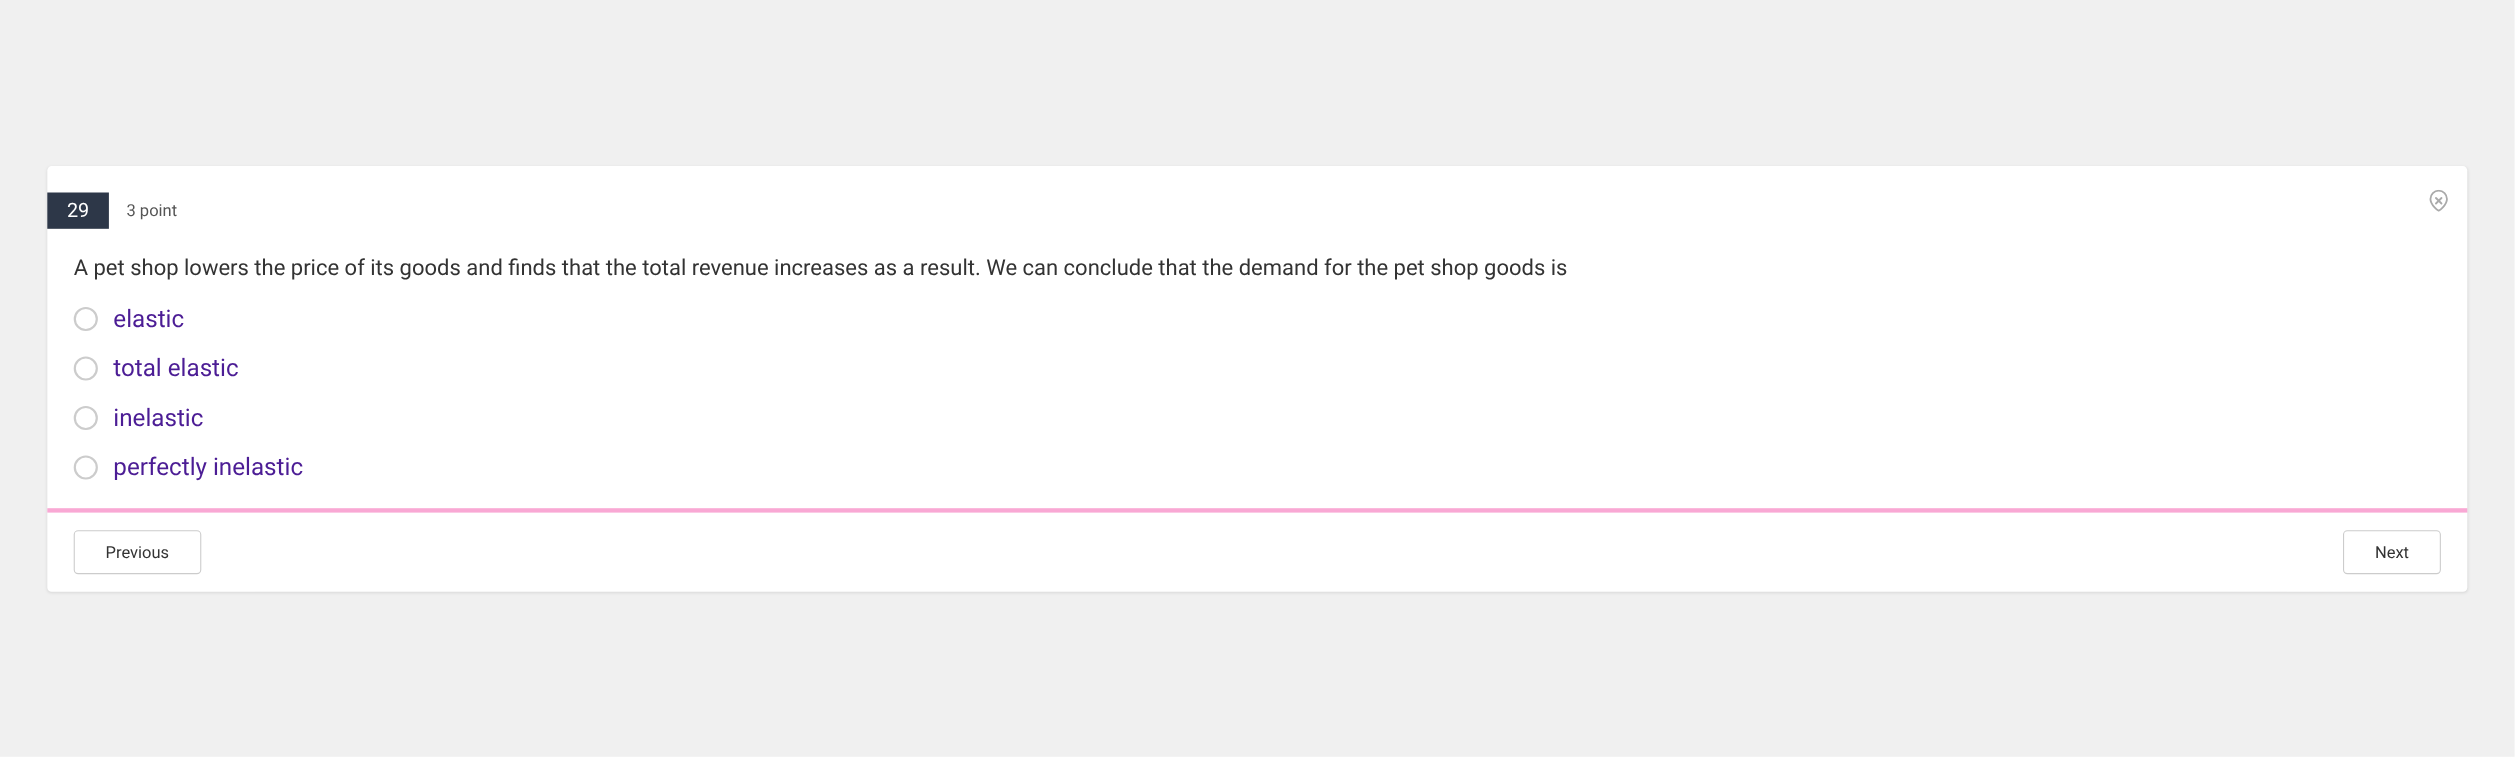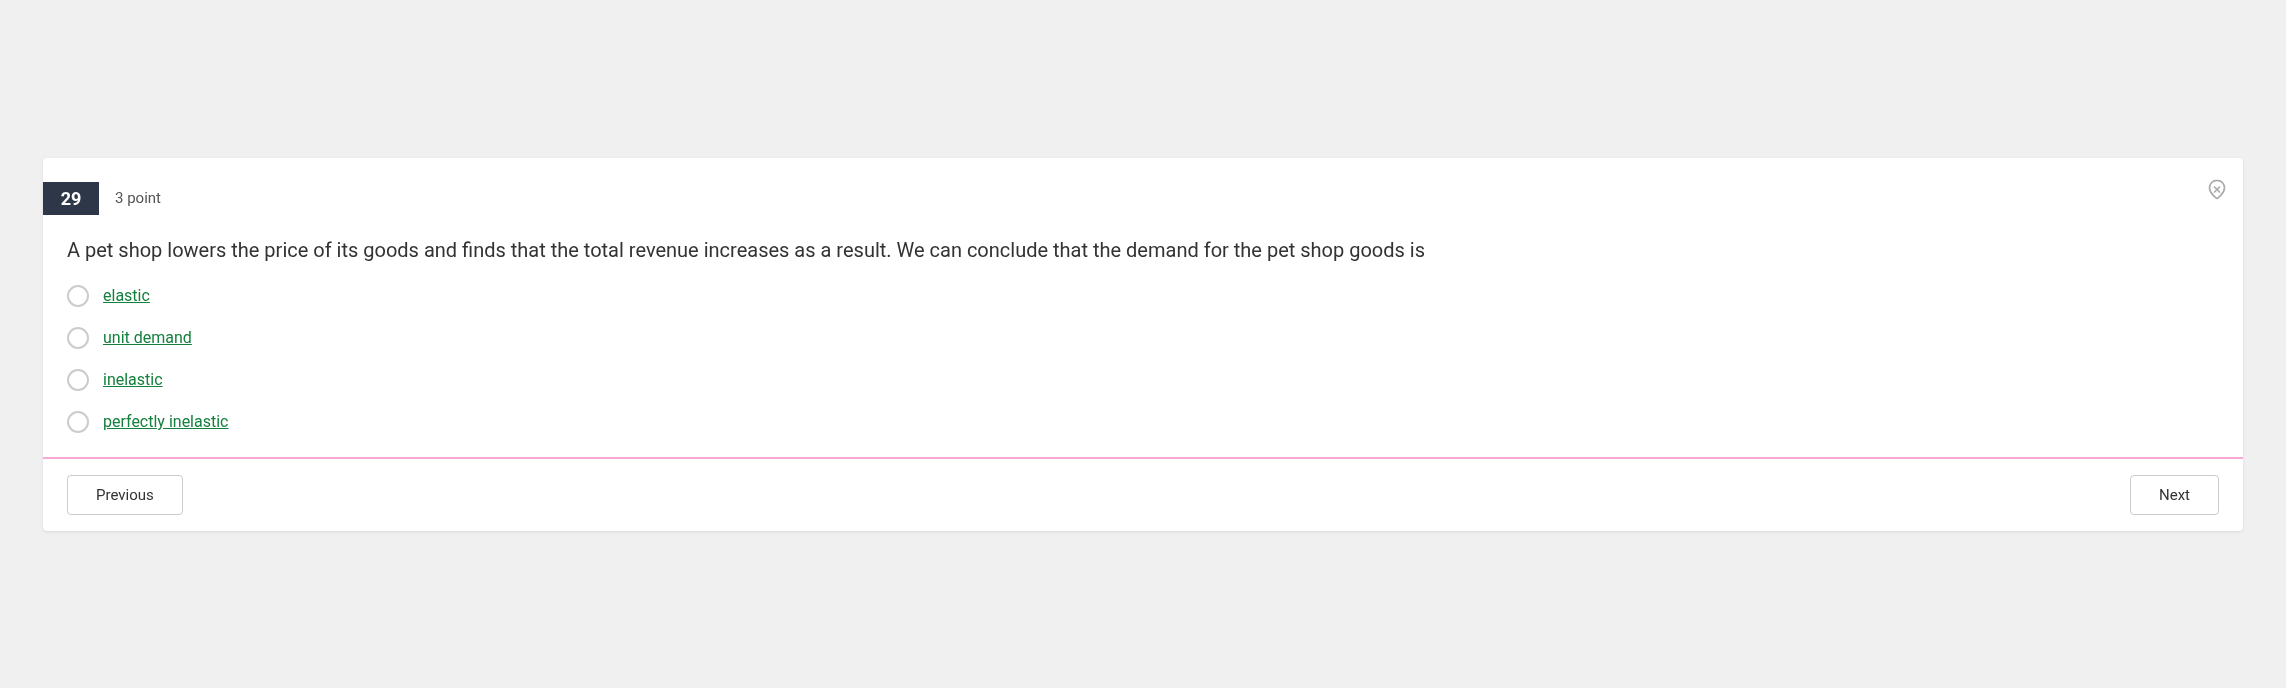--- a/index.html
+++ b/index.html
@@ -42,21 +42,21 @@
       align-items: center;
       gap: 16px;
       padding: 24px 24px 12px 0;
       position: relative;
     }
 
     .question-number-badge {
       background-color: #2d3748;
       color: #ffffff;
       font-size: 18px;
-      font-weight: 700;
+      font-weight: 400;
       padding: 6px 14px;
       min-width: 56px;
       text-align: center;
     }
 
     .question-points {
       font-size: 15px;
       color: #555;
     }
 
@@ -98,31 +98,30 @@
       border: 2px solid #ccc;
       background: #fff;
       flex-shrink: 0;
       display: flex;
       align-items: center;
       justify-content: center;
       cursor: pointer;
     }
 
     .option-label {
-      font-size: 16px;
-      color: #15803d;
-      text-decoration: underline;
+      font-size: 22px;
+      color: #4c1d95;
     }
 
     .card-footer {
       display: flex;
       justify-content: space-between;
       align-items: center;
       padding: 16px 24px;
-      border-top: 2px solid #f9a8d4;
+      border-top: 4px solid #f9a8d4;
     }
 
     .nav-button {
       border: 1px solid #ccc;
       background: #fff;
       color: #333;
       font-size: 15px;
       padding: 10px 28px;
       border-radius: 4px;
       cursor: pointer;
@@ -151,21 +150,21 @@
 
     <div class="options-list">
 
       <div class="option-item">
         <div class="radio-circle"></div>
         <span class="option-label">elastic</span>
       </div>
 
       <div class="option-item">
         <div class="radio-circle"></div>
-        <span class="option-label">unit demand</span>
+        <span class="option-label">total elastic</span>
       </div>
 
       <div class="option-item">
         <div class="radio-circle"></div>
         <span class="option-label">inelastic</span>
       </div>
 
       <div class="option-item">
         <div class="radio-circle"></div>
         <span class="option-label">perfectly inelastic</span>

